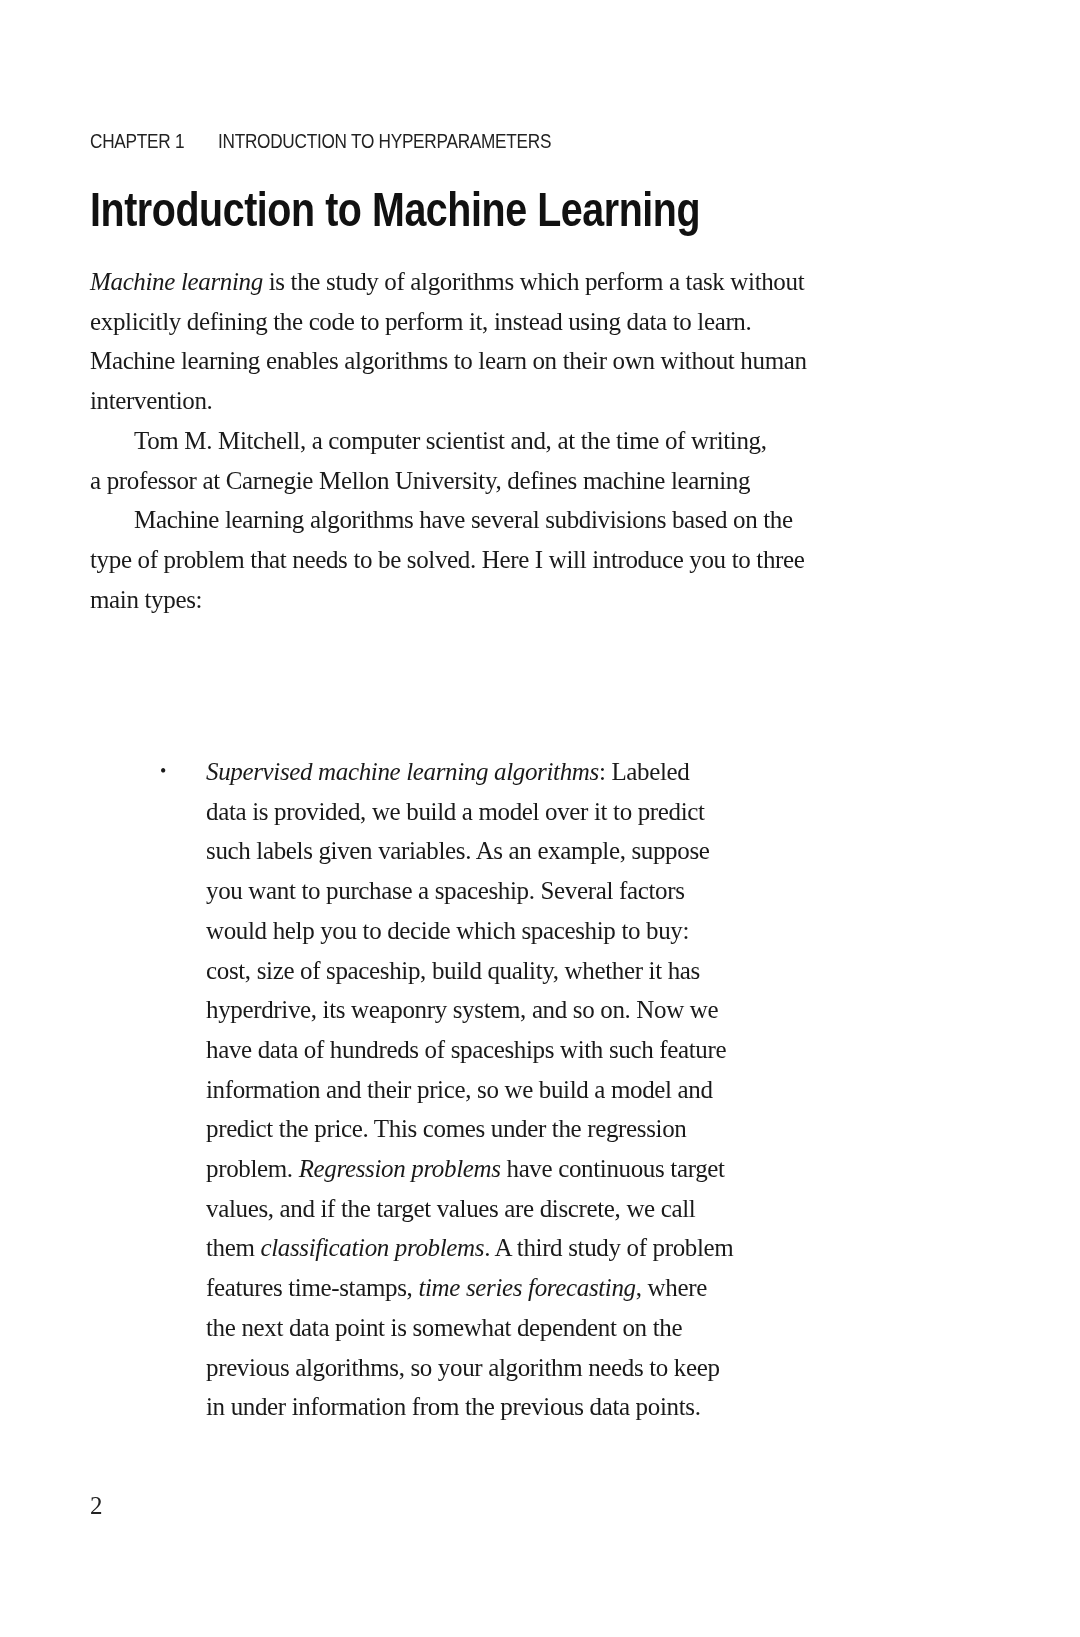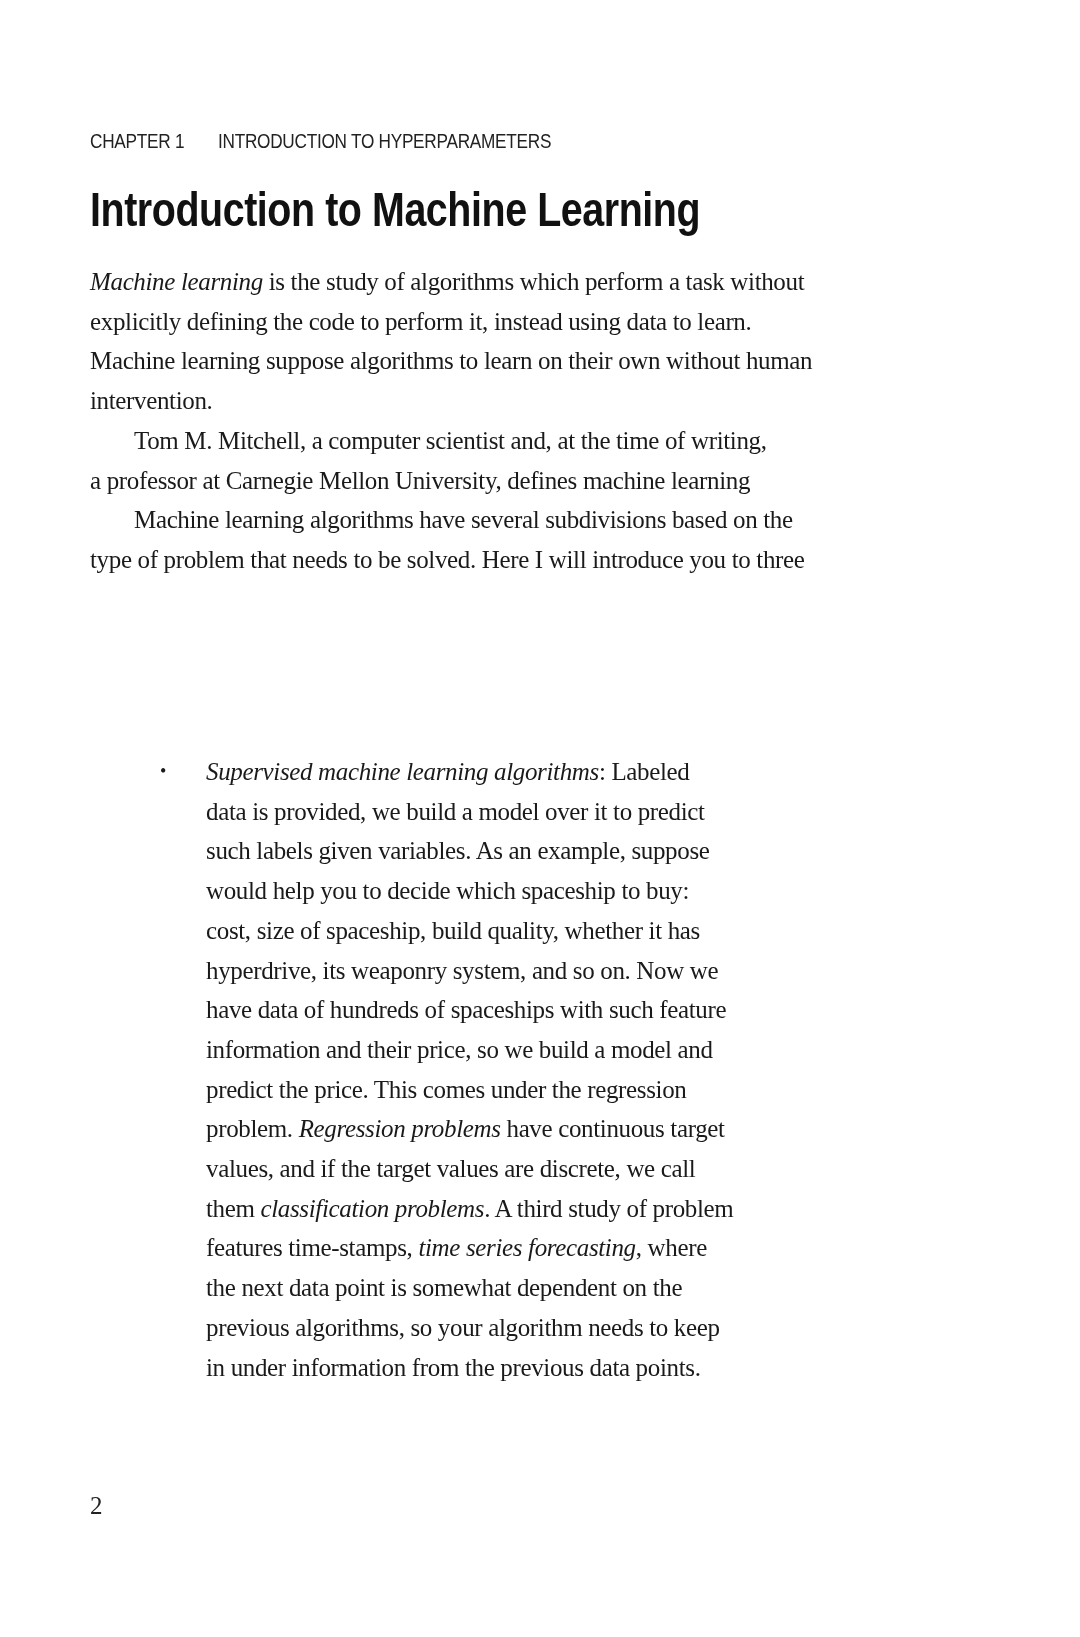--- a/index.html
+++ b/index.html
@@ -47,39 +47,41 @@
   <span class="chap">CHAPTER 1</span>
   <span>INTRODUCTION TO HYPERPARAMETERS</span>
 </div>
 
 <h1 class="section-title">Introduction to Machine Learning</h1>
 
 <div class="body-text">
   <p>
     <span class="line"><i>Machine learning</i><span> is the study of algorithms which perform a task without</span></span>
     <span class="line">explicitly defining the code to perform it, instead using data to learn.</span>
-    <span class="line">Machine learning suppose algorithms to learn on their own without human</span>
+    <span class="line">Machine learning enables algorithms to learn on their own without human</span>
     <span class="line">intervention.</span>
   </p>
   <p class="indent">
     <span class="line">Tom M. Mitchell, a computer scientist and, at the time of writing,</span>
     <span class="line" style="text-indent:0">a professor at Carnegie Mellon University, defines machine learning</span>
   </p>
   <p class="indent">
     <span class="line">Machine learning algorithms have several subdivisions based on the</span>
     <span class="line" style="text-indent:0">type of problem that needs to be solved. Here I will introduce you to three</span>
+    <span class="line" style="text-indent:0">main types:</span>
   </p>
 </div>
 
 <ul class="bullet-list">
   <li class="bullet-item">
     <span class="bullet-dot">•</span>
     <span class="line"><i>Supervised machine learning algorithms</i><span>: Labeled</span></span>
     <span class="line">data is provided, we build a model over it to predict</span>
     <span class="line">such labels given variables. As an example, suppose</span>
+    <span class="line">you want to purchase a spaceship. Several factors</span>
     <span class="line">would help you to decide which spaceship to buy:</span>
     <span class="line">cost, size of spaceship, build quality, whether it has</span>
     <span class="line">hyperdrive, its weaponry system, and so on. Now we</span>
     <span class="line">have data of hundreds of spaceships with such feature</span>
     <span class="line">information and their price, so we build a model and</span>
     <span class="line">predict the price. This comes under the regression</span>
     <span class="line"><span>problem. </span><i>Regression problems</i><span> have continuous target</span></span>
     <span class="line">values, and if the target values are discrete, we call</span>
     <span class="line"><span>them </span><i>classification problems</i><span>. A third study of problem</span></span>
     <span class="line"><span>features time-stamps, </span><i>time series forecasting</i><span>, where</span></span>

